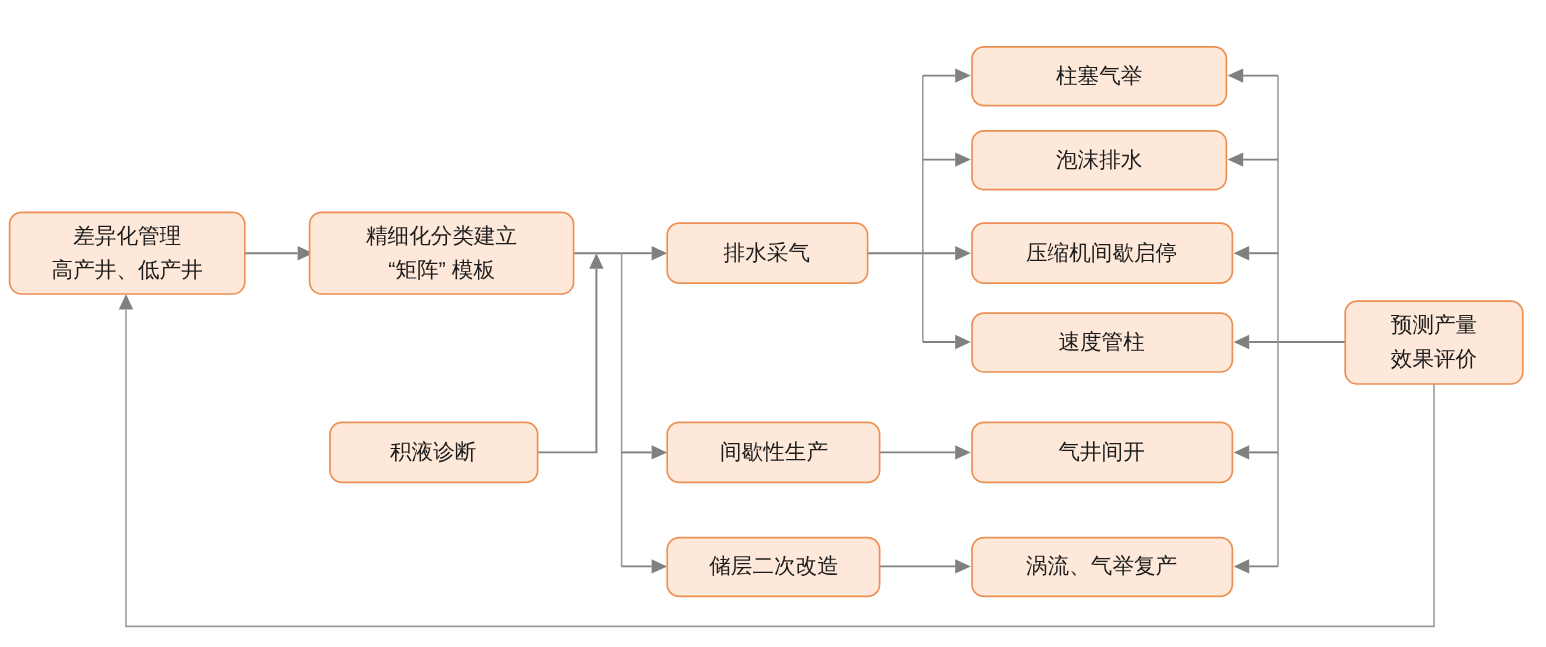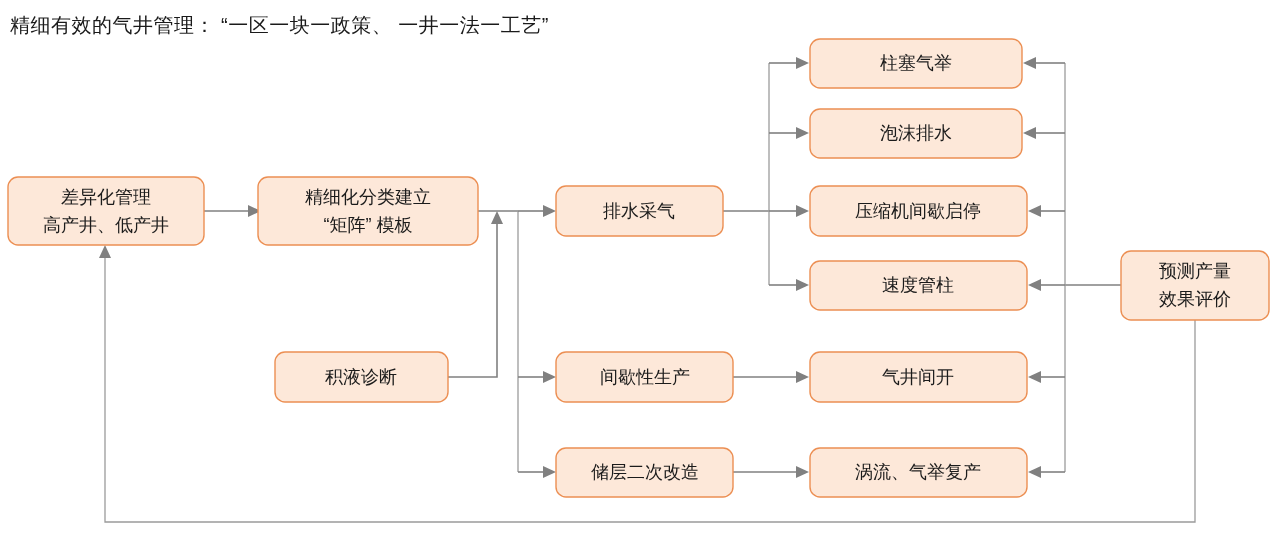--- a/index.html
+++ b/index.html
@@ -60,21 +60,20 @@
   }
   .arrow-head {
     fill: #808080;
   }
 </style>
 </head>
 <body>
 
 <div id="diagram-root">
 
-  <div class="title-text">精细有效的气井管理： “一区一块一政策、 一井一法一工艺”</div>
 
   <svg class="flow-canvas" viewBox="0 0 1288 539">
 
     <g>
 
       <path class="conn" d="M 204,211 L 248,211"></path>
       <polygon class="arrow-head" points="248,205 261,211 248,217"></polygon>
 
       <path class="conn" d="M 478,211 L 518,211"></path>
 

